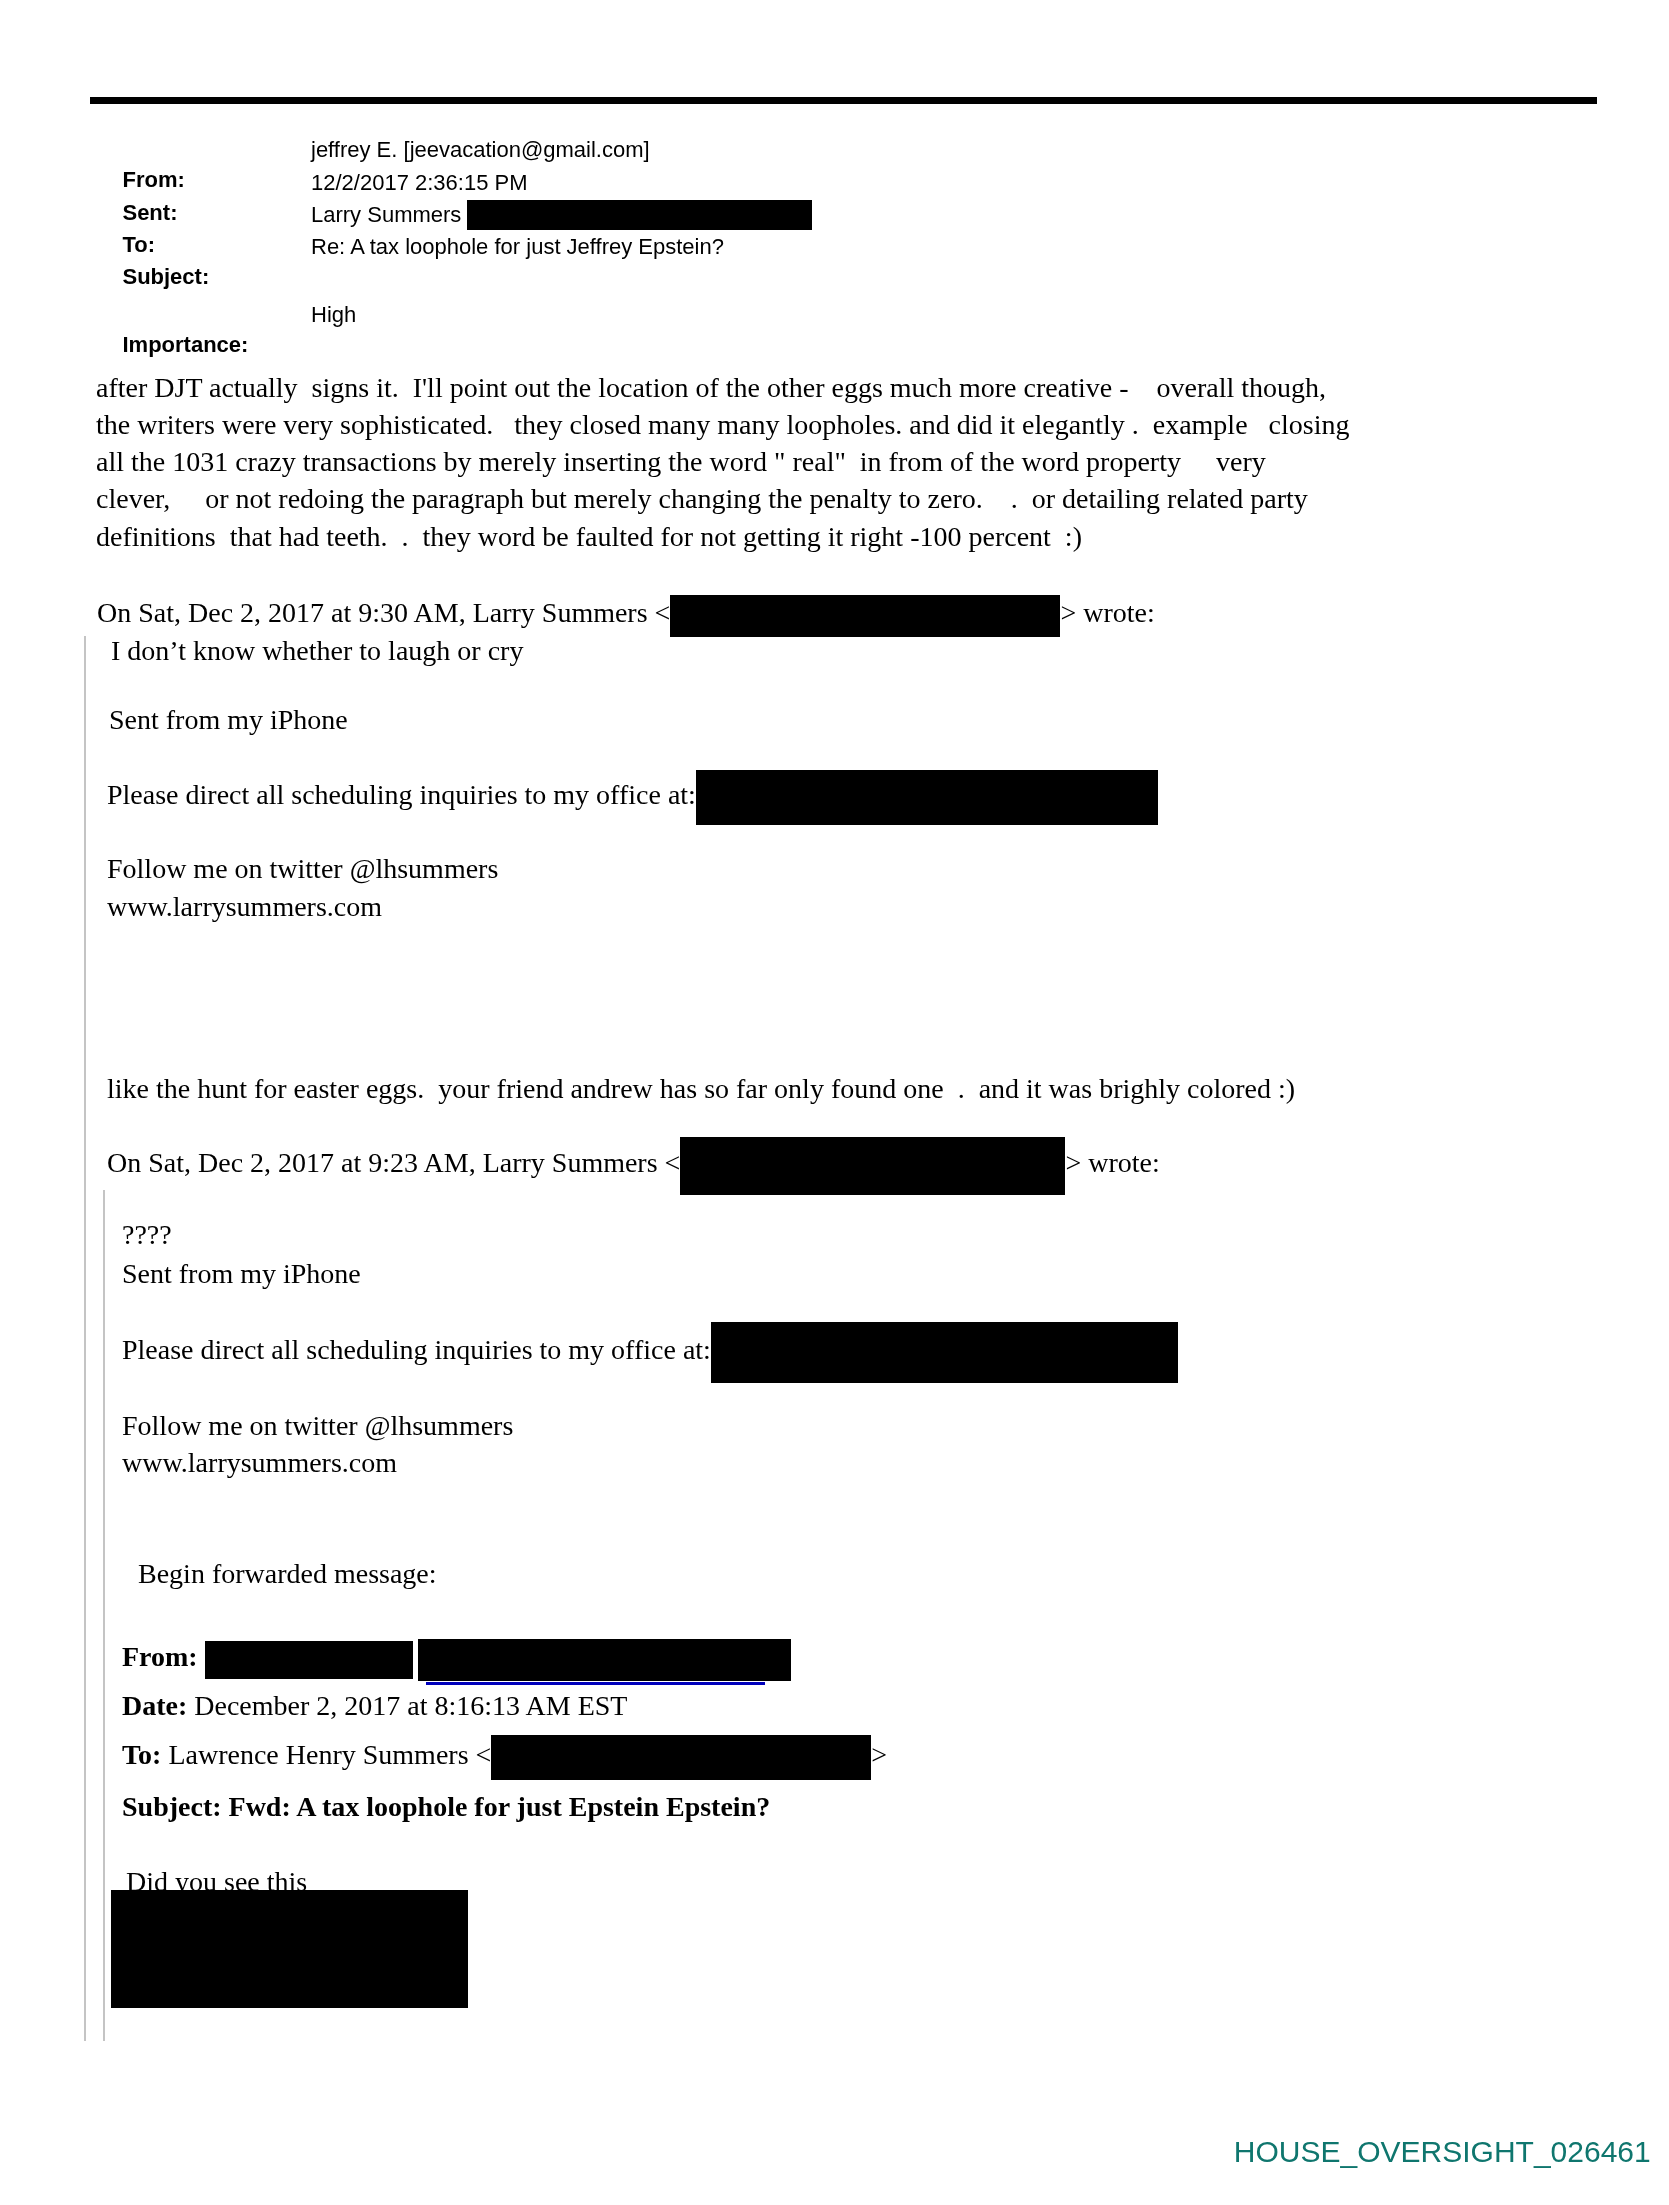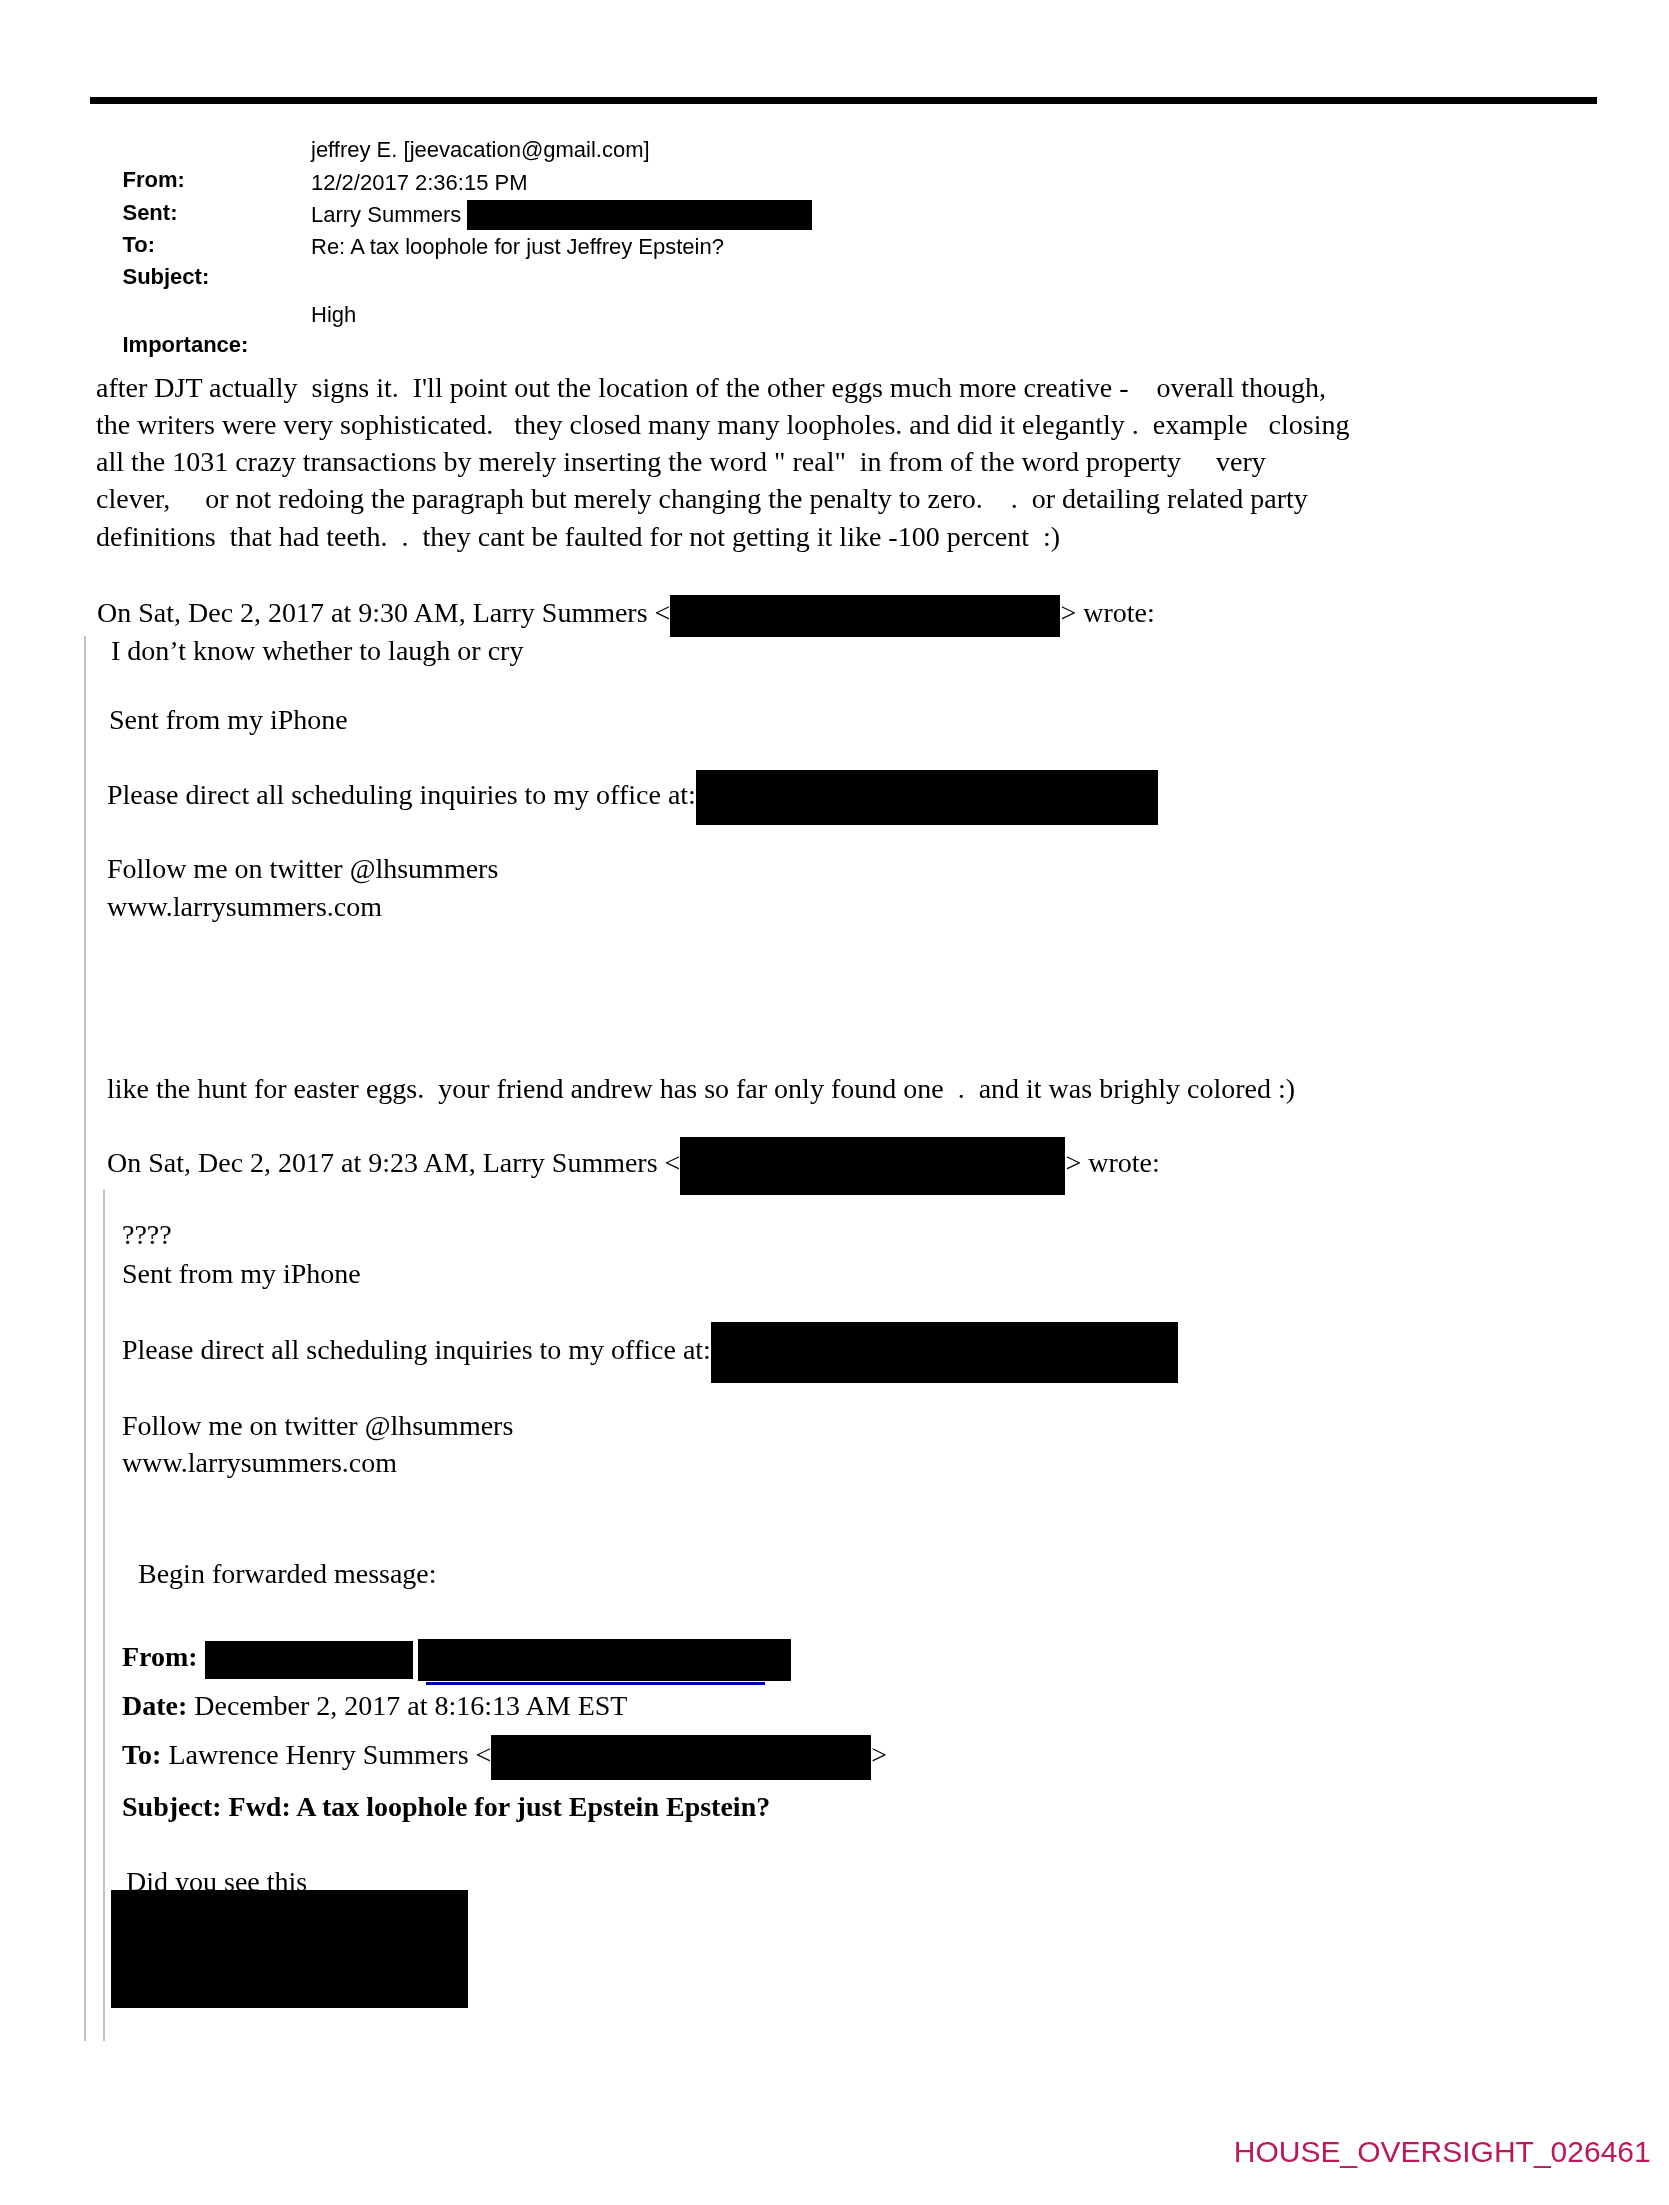--- a/index.html
+++ b/index.html
@@ -15,21 +15,21 @@
   .bar{position:absolute;background:#000;}
   .hrow{position:absolute;font-family:"Liberation Sans", sans-serif;font-size:22px;line-height:30px;white-space:pre;}
   .hlabel{font-weight:bold;}
   .hval{position:absolute;left:181px;top:0;font-weight:normal;margin-left:32px;}
   .tline{position:absolute;font-size:28px;line-height:37px;white-space:pre;}
   .redact{display:inline-block;background:#000;vertical-align:middle;position:relative;}
   .blue-underline{position:absolute;left:7.9px;right:26px;bottom:-4.6px;height:3.3px;background:#0000bb;}
   .qline{position:absolute;width:2px;background:#c4c4c4;}
   .link{color:#0000EE;text-decoration:underline;}
   .b{font-weight:bold;}
-  .footer{position:absolute;font-family:"Liberation Sans", sans-serif;font-size:30px;color:#be185d;}
+  .footer{position:absolute;font-family:"Liberation Sans", sans-serif;font-size:30px;color:#0f766e;}
   .bigblock{position:absolute;background:#000;}
 </style>
 </head>
 <body>
 
 <div id="page">
 
   <div class="bar" style="left:90px;top:97px;width:1507px;height:7.2px;"></div>
 
   <div class="hrow" style="left:98px;top:135px;">
@@ -53,21 +53,21 @@
     <span class="hval">High</span>
   </div>
 
   <div class="qline" style="left:84px;top:636px;height:1405px;"></div>
   <div class="qline" style="left:103px;top:1190px;height:851px;"></div>
 
   <div class="tline" style="left:96px;top:369px;">after DJT actually  signs it.  I'll point out the location of the other eggs much more creative -    overall though,</div>
   <div class="tline" style="left:96px;top:406px;">the writers were very sophisticated.   they closed many many loopholes. and did it elegantly .  example   closing</div>
   <div class="tline" style="left:96px;top:443px;text-align:right;">all the 1031 crazy transactions by merely inserting the word " real"  in from of the word property     very</div>
   <div class="tline" style="left:96px;top:480px;">clever,     or not redoing the paragraph but merely changing the penalty to zero.    .  or detailing related party</div>
-  <div class="tline" style="left:96px;top:518px;">definitions  that had teeth.  .  they cant be faulted for not getting it like -100 percent  :)</div>
+  <div class="tline" style="left:96px;top:518px;">definitions  that had teeth.  .  they word be faulted for not getting it right -100 percent  :)</div>
 
   <div class="tline" style="left:97px;top:594px;"><span>On Sat, Dec 2, 2017 at 9:30 AM, Larry Summers &lt;</span><span class="redact" style="width:390px;height:42px;margin:-5.2px 0;"></span><span>&gt; wrote:</span></div>
   <div class="tline" style="left:111px;top:632px;">I don’t know whether to laugh or cry</div>
 
   <div class="tline" style="left:109px;top:701px;">Sent from my iPhone</div>
   <div class="tline" style="left:107px;top:776px;"><span>Please direct all scheduling inquiries to my office at:</span><span class="redact" style="width:462px;height:55px;margin:-9.2px 0;"></span></div>
   <div class="tline" style="left:107px;top:850px;">Follow me on twitter @lhsummers</div>
   <div class="tline" style="left:107px;top:888px;">www.larrysummers.com</div>
 
   <div class="tline" style="left:107px;top:1070px;">like the hunt for easter eggs.  your friend andrew has so far only found one  .  and it was brighly colored :)</div>

